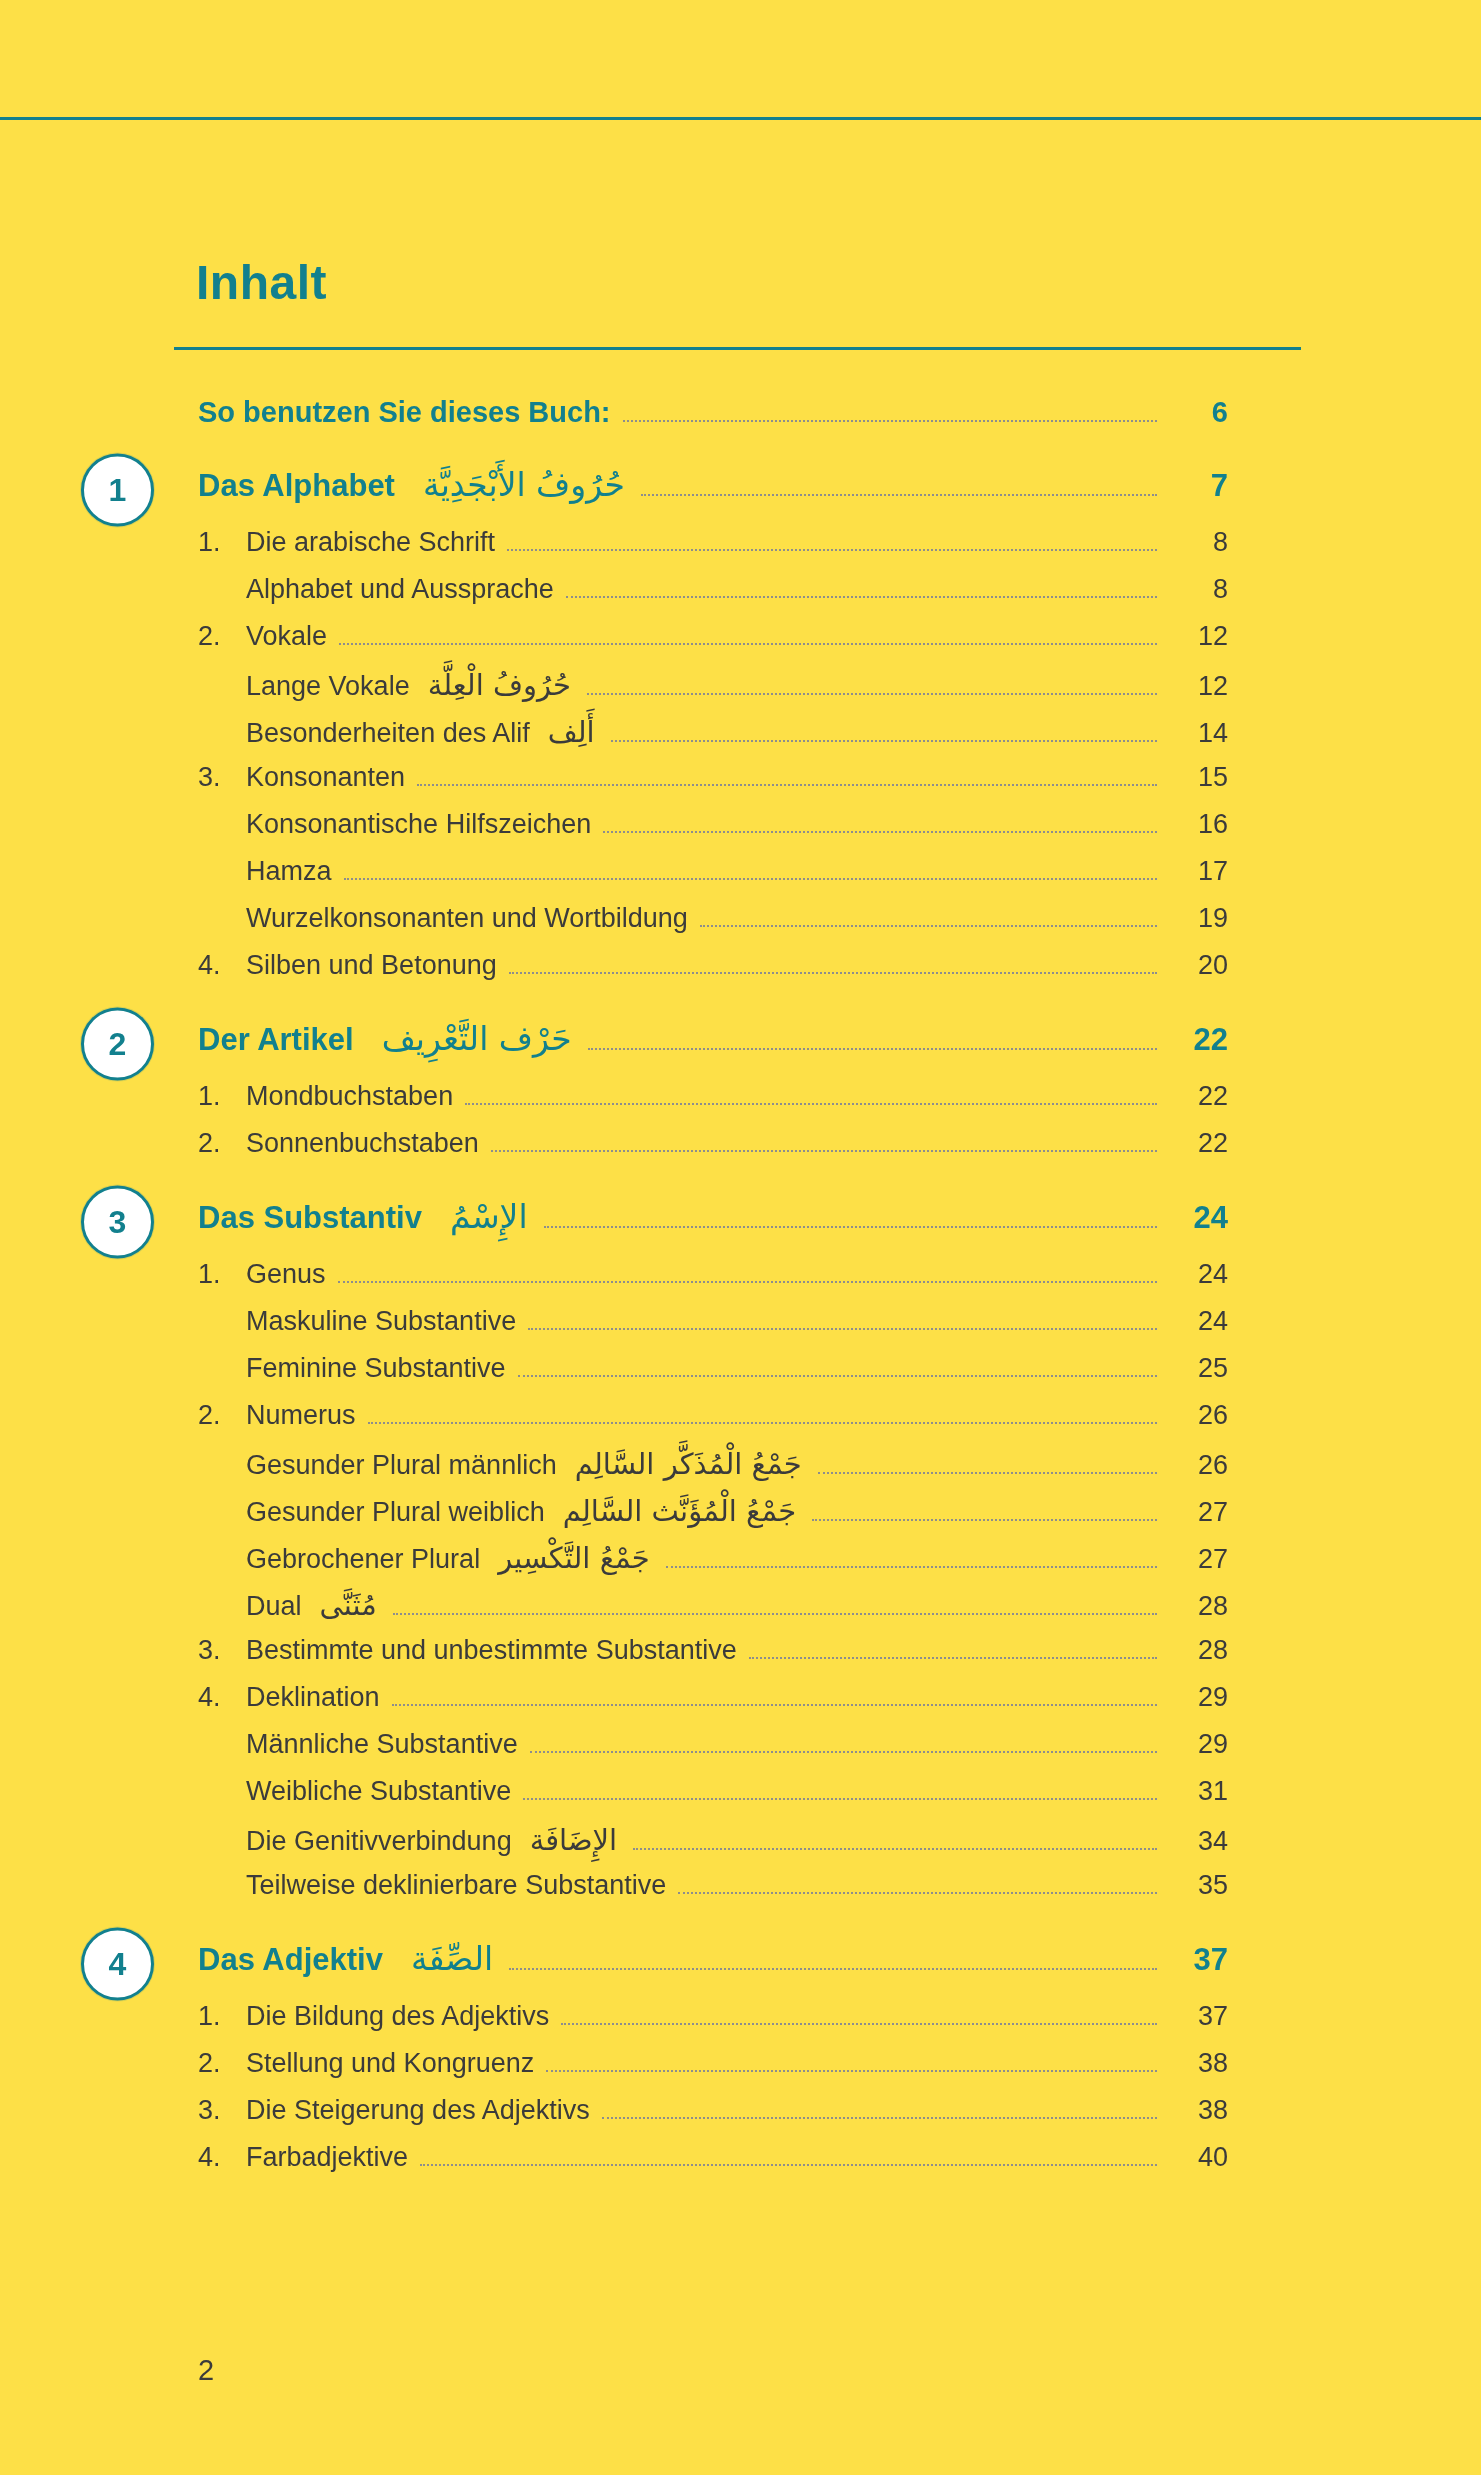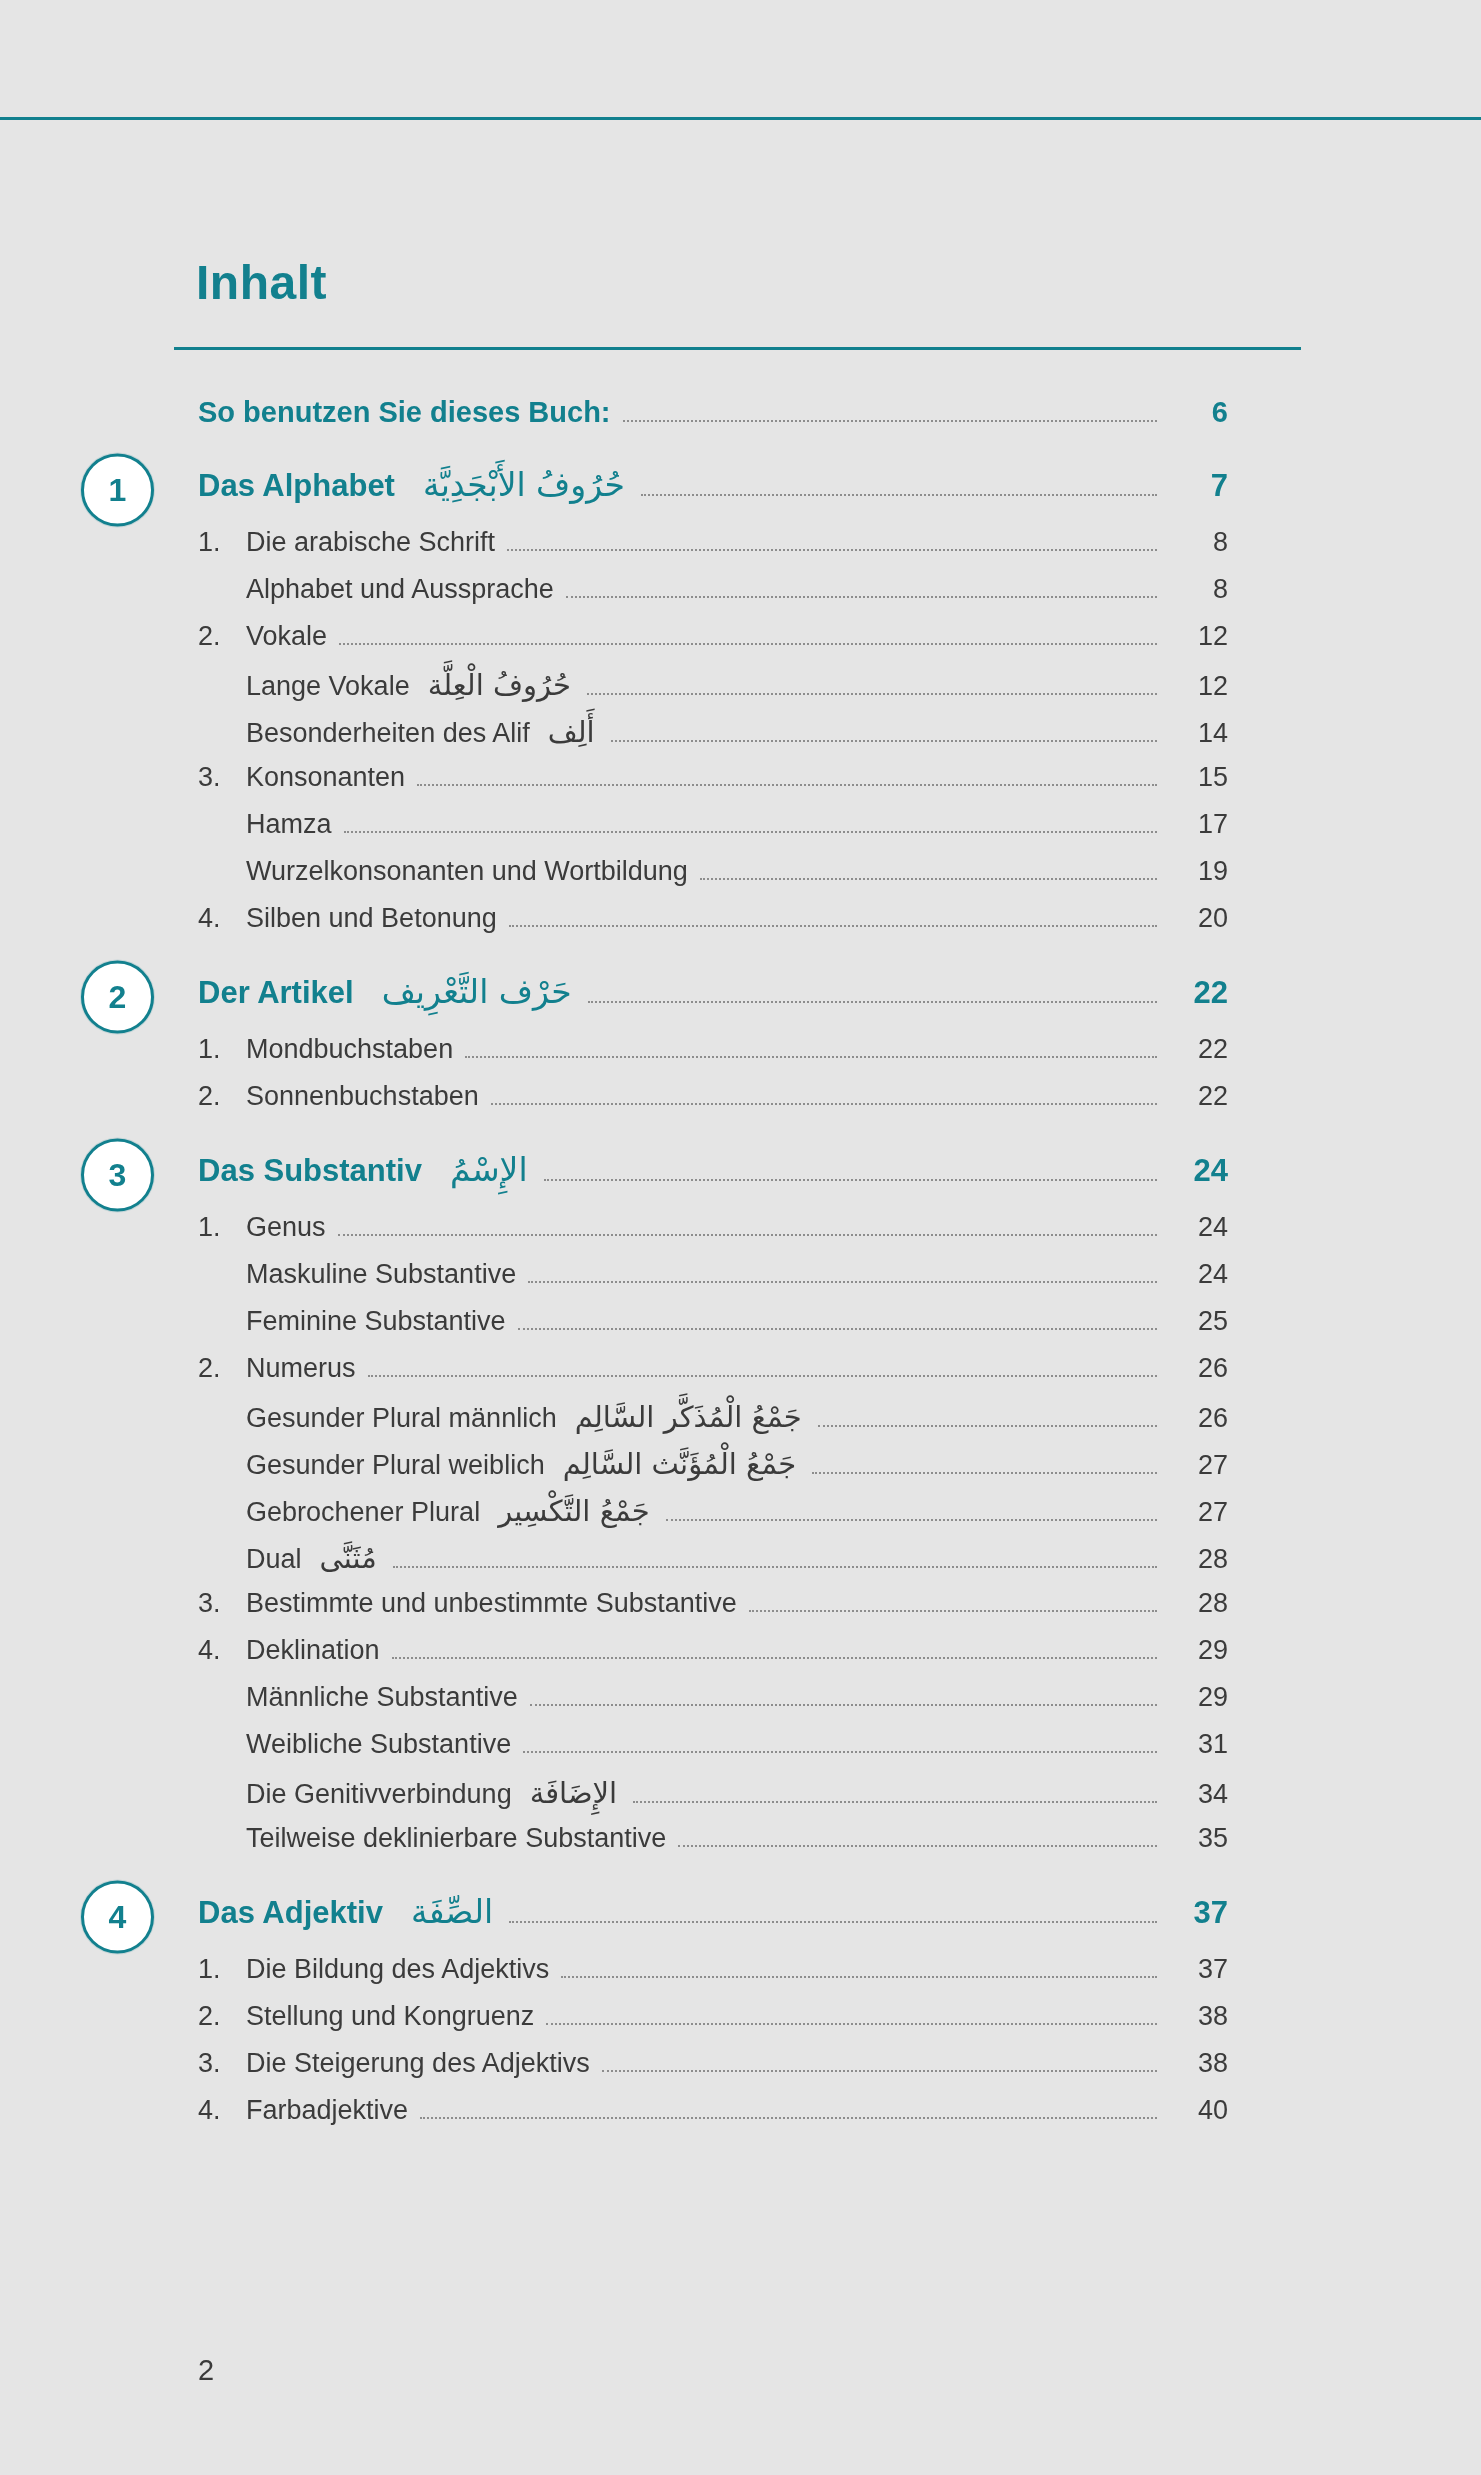--- a/index.html
+++ b/index.html
@@ -1,20 +1,20 @@
 <!DOCTYPE html>
 <html lang="de" style="--accent: #12808e;"><head>
 <meta charset="utf-8">
 <style>
   html, body { margin: 0; padding: 0; background: #ffffff; }
   .page {
     position: relative;
     width: 1481px;
     height: 2475px;
-    background: #e5e5e5;
+    background: #fde047;
     font-family: "Liberation Sans", sans-serif;
     color: #3b3b3b;
     overflow: hidden;
   }
   :root { --accent: #12808e; }
 
   .top-rule {
     position: absolute;
     top: 117px; left: 0;
     width: 100%; height: 3px;
@@ -173,20 +173,26 @@
         <span class="pg">14</span>
       </div>
       <div class="row entry">
         <span class="num-col">3.</span>
         <span class="label">Konsonanten</span>
         <span class="leader"></span>
         <span class="pg">15</span>
       </div>
       <div class="row entry">
         <span class="num-col"></span>
+        <span class="label">Konsonantische Hilfszeichen</span>
+        <span class="leader"></span>
+        <span class="pg">16</span>
+      </div>
+      <div class="row entry">
+        <span class="num-col"></span>
         <span class="label">Hamza</span>
         <span class="leader"></span>
         <span class="pg">17</span>
       </div>
       <div class="row entry">
         <span class="num-col"></span>
         <span class="label">Wurzelkonsonanten und Wortbildung</span>
         <span class="leader"></span>
         <span class="pg">19</span>
       </div>

